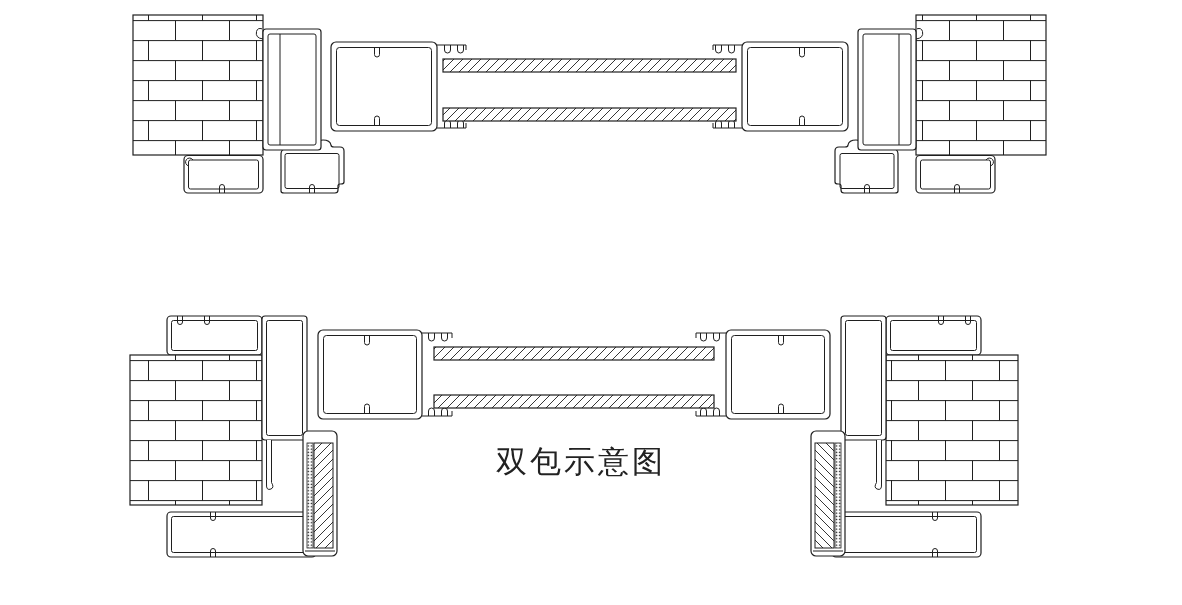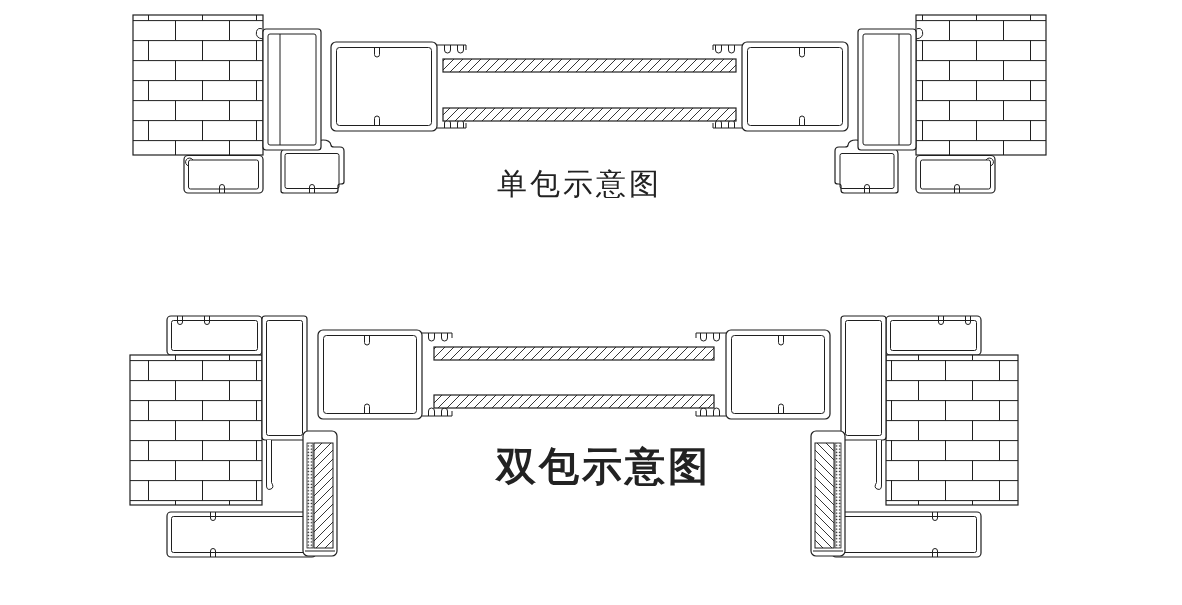--- a/index.html
+++ b/index.html
@@ -7,21 +7,21 @@
   .stage{
     position:relative;width:1182px;height:605px;background:#fff;
     font-family:"DejaVu Sans","Liberation Sans",sans-serif;
   }
   .stage svg{position:absolute;left:0;top:0;}
   .caption{
     position:absolute;color:#222;line-height:1;white-space:nowrap;
     letter-spacing:3px;font-weight:400;
   }
   .caption-top{left:497px;top:169px;font-size:30px;}
-  .caption-bottom{left:496px;top:446px;font-size:40px;font-weight:bold;}
+  .caption-bottom{left:496px;top:446px;font-size:31px;}
 </style>
 </head>
 <body>
 
 <div class="stage">
 
 <svg width="1182" height="605" viewBox="0 0 1182 605">
   <defs>
     <pattern id="brick" width="54" height="40" patternUnits="userSpaceOnUse">
       <rect width="54" height="40" fill="#ffffff"></rect>
@@ -139,16 +139,15 @@
 
     <use href="#halfBot" transform="translate(1148,0) scale(-1,1)"></use>
 
     <g>
       <rect x="434" y="347" width="280" height="13" fill="url(#hatch)"></rect>
       <rect x="434" y="395" width="280" height="13" fill="url(#hatch)"></rect>
     </g>
   </g>
 </svg>
 
-  <div class="caption caption-top">单包示意图</div>
 
   <div class="caption caption-bottom">双包示意图</div>
 </div>
 
 </body></html>

